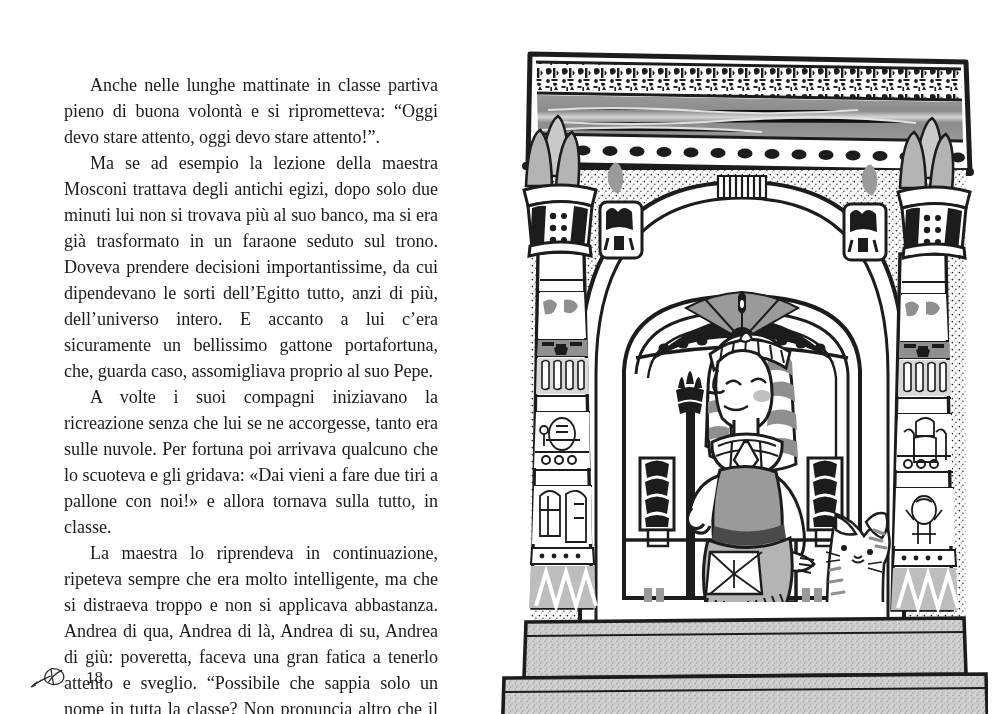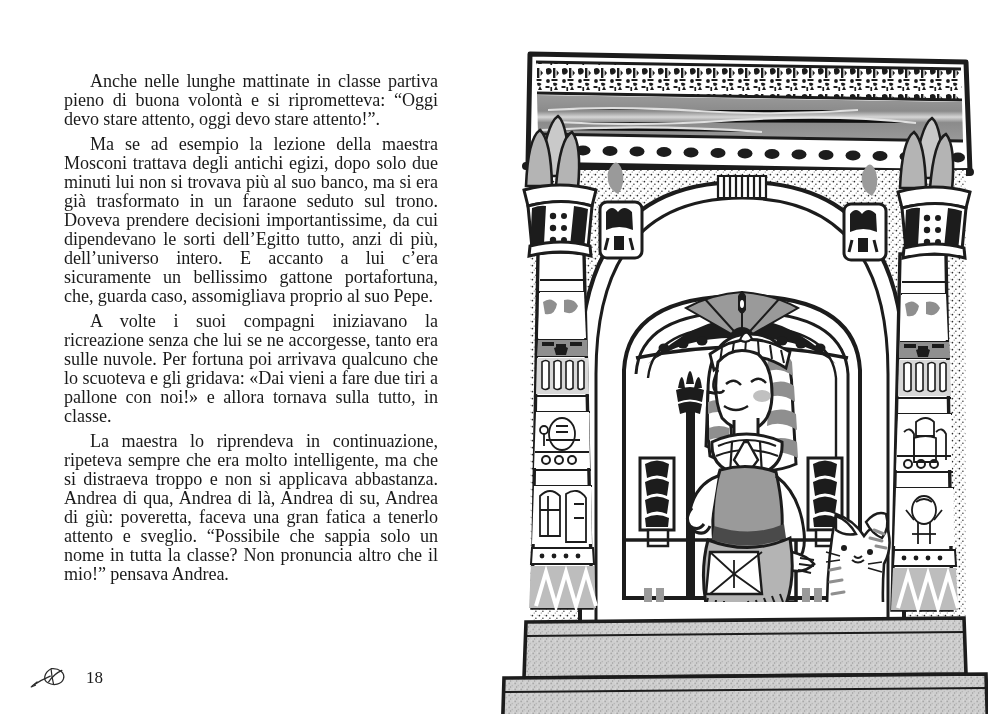--- a/index.html
+++ b/index.html
@@ -10,28 +10,28 @@
   }
   .page{position:absolute;inset:0;background:#ffffff;}
 
   
   .text-col{
     position:absolute;left:64px;top:72px;width:374px;
   }
   .para{
     margin:0 0 0 0;
     font-size:18.1px;
-    line-height:19px;
+    line-height:26px;
     text-align:justify;
     text-indent:26px;
     letter-spacing:-0.05px;
     word-spacing:-0.2px;
     -webkit-hyphens:none;hyphens:none;
   }
-  .para + .para{margin-top:6px;}
+  .para + .para{margin-top:0;}
 
   
   .footer{position:absolute;left:28px;bottom:24px;display:flex;align-items:center;gap:20px;}
   .folio-icon{width:38px;height:26px;display:block;}
   .folio-num{font-size:17px;color:#1a1a1a;line-height:1;}
 
   
   .illus{position:absolute;left:496px;top:40px;width:492px;height:674px;}
   .illus svg{display:block;width:100%;height:100%;}
 </style>

